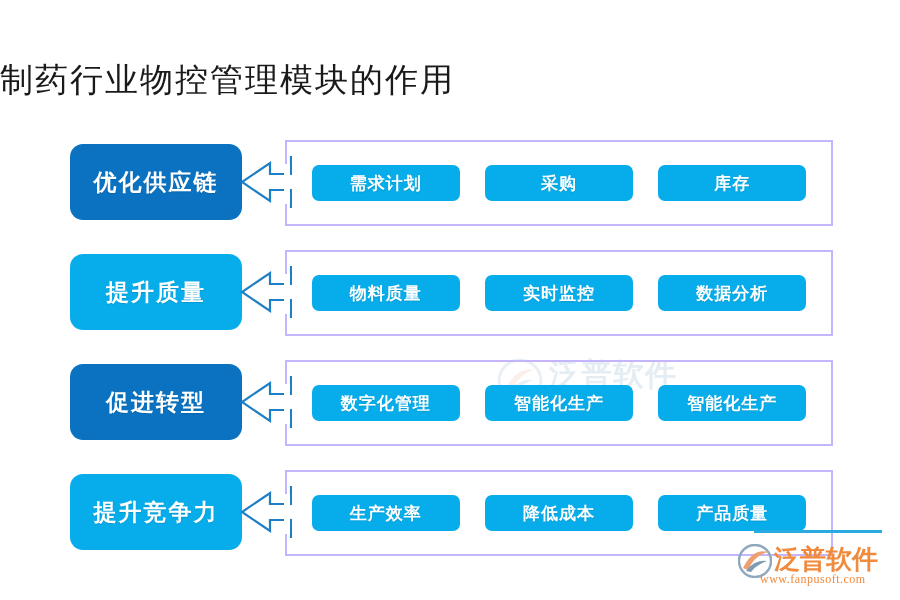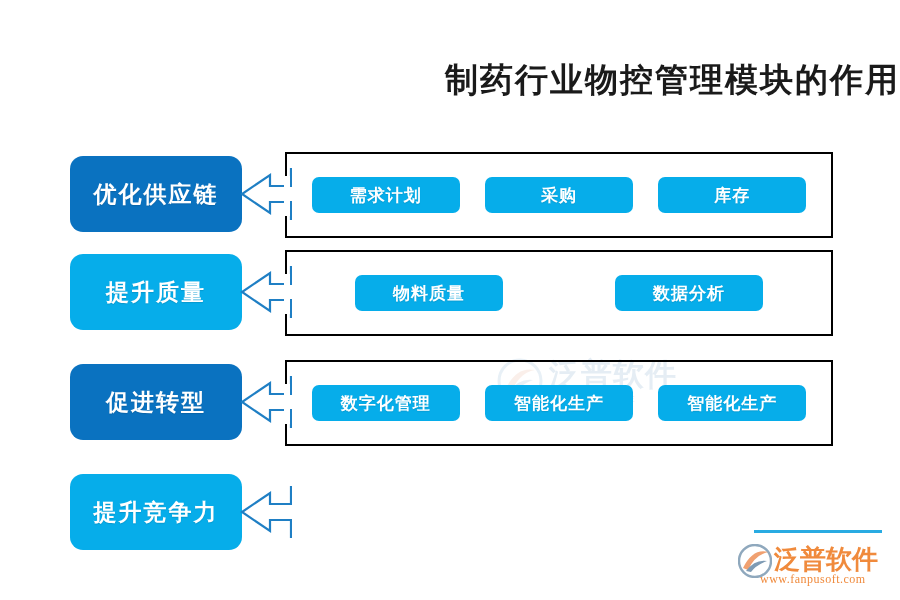--- a/index.html
+++ b/index.html
@@ -21,23 +21,23 @@
     height: 600px;
     background: #ffffff;
   }
 
   
   .page-title {
     position: absolute;
     top: 58px;
     left: 0;
     width: 900px;
-    text-align: right;
+    text-align: left;
     font-size: 33px;
-    font-weight: 700;
+    font-weight: 400;
     color: #1a1a1a;
     letter-spacing: 2px;
     font-family: "DejaVu Sans", "Liberation Sans", sans-serif;
   }
 
   
   .watermark {
     position: absolute;
     left: 497px;
     top: 352px;
@@ -76,21 +76,21 @@
   }
 
   
   .row {
     position: absolute;
     left: 0;
     width: 900px;
     height: 100px;
     z-index: 3;
   }
-  .row.r0 { top: 152px; }
+  .row.r0 { top: 140px; }
   .row.r1 { top: 250px; padding-left: 14px; }
   .row.r2 { top: 360px; }
   .row.r3 { top: 470px; }
 
   
   .label-box {
     position: absolute;
     left: 70px;
     top: 4px;
     width: 172px;
@@ -121,21 +121,21 @@
     height: 68px;
   }
 
   
   .items-box {
     position: absolute;
     left: 285px;
     top: 0px;
     width: 548px;
     height: 86px;
-    border: 2px solid #000000;
+    border: 2px solid #c4b5fd;
     box-sizing: border-box;
     background: transparent;
   }
   
   .notch {
     position: absolute;
     left: -3px;
     top: 22px;
     width: 6px;
     height: 40px;
@@ -267,20 +267,23 @@
     <svg class="connector" viewBox="0 0 52 68">
       <path d="M51 8 L51 26 L30 26 L30 15 L2 34 L30 53 L30 42 L51 42 L51 60" fill="none" stroke="#1f7fc4" stroke-width="2.2" stroke-linejoin="miter"></path>
     </svg>
     <div class="items-box">
       <div class="notch"></div>
       <div class="pill-row">
         <div class="pill">
           <span class="pill-text">物料质量</span>
         </div>
         <div class="pill">
+          <span class="pill-text">实时监控</span>
+        </div>
+        <div class="pill">
           <span class="pill-text">数据分析</span>
         </div>
       </div>
     </div>
   </div>
 
   <div class="row r2">
     <div class="label-box dark">
       <span class="label-text">促进转型</span>
     </div>
@@ -303,20 +306,34 @@
     </div>
   </div>
 
   <div class="row r3">
     <div class="label-box light">
       <span class="label-text">提升竞争力</span>
     </div>
     <svg class="connector" viewBox="0 0 52 68">
       <path d="M51 8 L51 26 L30 26 L30 15 L2 34 L30 53 L30 42 L51 42 L51 60" fill="none" stroke="#1f7fc4" stroke-width="2.2" stroke-linejoin="miter"></path>
     </svg>
+    <div class="items-box">
+      <div class="notch"></div>
+      <div class="pill-row">
+        <div class="pill">
+          <span class="pill-text">生产效率</span>
+        </div>
+        <div class="pill">
+          <span class="pill-text">降低成本</span>
+        </div>
+        <div class="pill">
+          <span class="pill-text">产品质量</span>
+        </div>
+      </div>
+    </div>
   </div>
 
   <div class="brand">
     <div class="brand-rule"></div>
     <svg class="brand-mark" viewBox="0 0 34 34">
       <path d="M17 1 A16 16 0 1 0 17 33 A16 16 0 1 0 17 1 Z" fill="none" stroke="#8fa8bd" stroke-width="2.4"></path>
       <path d="M5 24 Q15 4 30 8 Q17 11 10 26 Z" fill="#f0a070"></path>
       <path d="M8 27 Q17 15 29 17 Q18 21 13 28 Z" fill="#7e9bb4"></path>
     </svg>
     <div class="brand-name">泛普软件</div>

